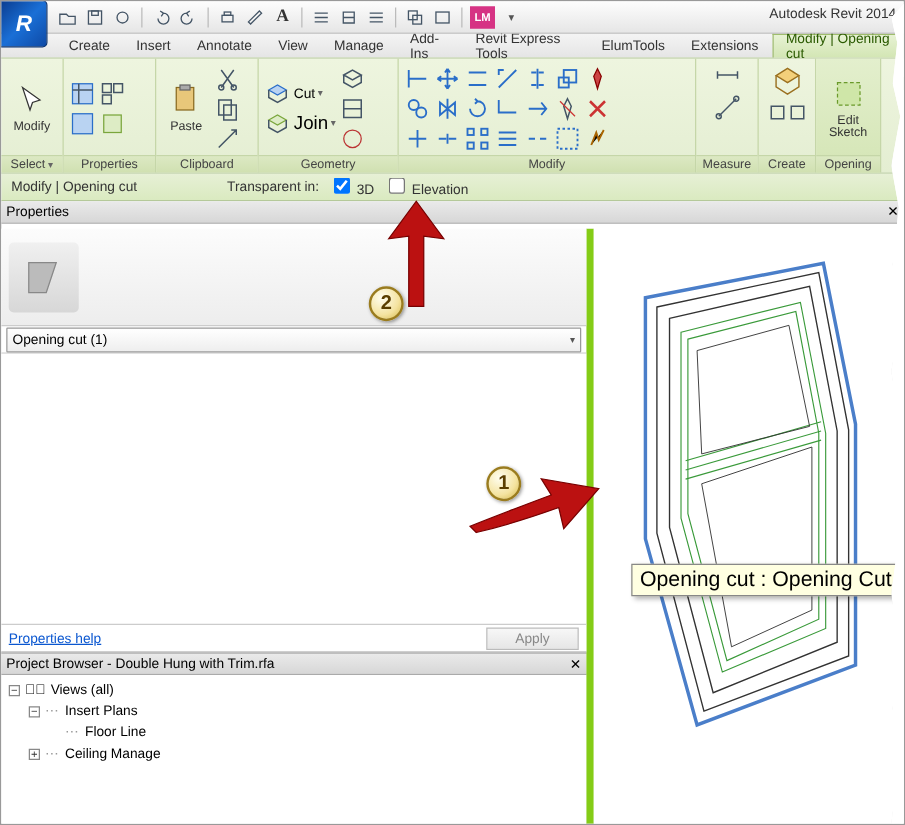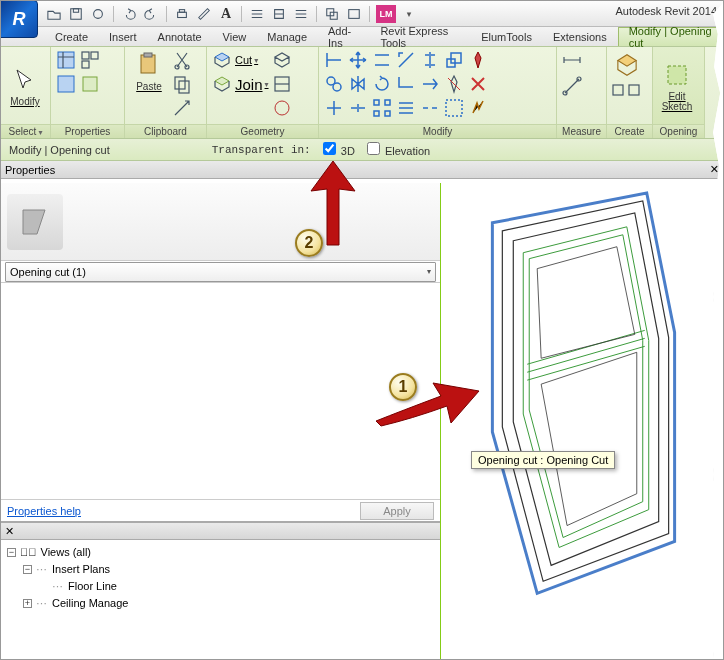--- a/index.html
+++ b/index.html
@@ -80,21 +80,21 @@
     background: linear-gradient(#eef5df,#e4eed2);
     border-bottom:1px solid #b5c99a;
     display:flex;
     align-items:stretch;
   }
   .panel {
     border-right:1px solid #c5d6a8;
     display:flex; flex-direction:column;
     padding:2px 4px 0 4px;
   }
-  .panel-body { flex:1; display:flex; gap:2px;text-decoration:underline; }
+  .panel-body { flex:1; display:flex; align-items:center; gap:2px; }
   .panel-label {
     font-size:10px; text-align:center;
     background: linear-gradient(#dce9c3,#d0e0b1);
     border-top:1px solid #c5d6a8;
     padding:1px 0;
     color:#444;
     margin:0 -4px;
   }
   .panel-label.dd::after { content:" ▾"; font-size:8px; color:#666; }
   .rbtn-big {
@@ -135,21 +135,21 @@
     display:flex; align-items:center; justify-content:space-between;
     padding:0 4px;
     font-size:11px;
   }
   .palette-hdr .close { font-family:Arial; cursor:pointer; }
   .workarea {
     position:absolute;
     top: 182px; left:0; right:0; bottom:0;
     display:flex;
   }
-  .left-col { width: 440px; display:flex; flex-direction:column; border-right:1px solid #84cc16;}
+  .left-col { width: 474px; display:flex; flex-direction:column; border-right:6px solid #84cc16;}
   .props-body {
     flex: 0 0 auto;
     background:#fff;
     border-bottom:1px solid #aaa;
   }
   .type-preview {
     height: 78px;
     background:linear-gradient(#fcfcfc,#ededed);
     display:flex; align-items:center;
     padding:6px;
@@ -218,21 +218,21 @@
     overflow:hidden;
   }
   .viewport svg { position:absolute; inset:0; width:100%; height:100%; }
 
   .tooltip {
     position:absolute;
     left: 30px; top: 268px;
     background:#ffffe1;
     border:1px solid #888;
     padding:2px 6px;
-    font-size:11px;
+    font-size:17px;
     box-shadow:2px 2px 4px rgba(0,0,0,0.3);
   }
 
   
   .callout {
     position:absolute;
     width:28px; height:28px;
     border-radius:50%;
     background:radial-gradient(circle at 35% 30%, #fffef0, #f4e3a0 60%, #d4b74a);
     border:2px solid #9a7c1f;
@@ -659,21 +659,21 @@
         <span>Edit</span>
         <span style="margin-top:-3px;">Sketch</span>
       </div>
     </div>
     <div class="panel-label">Opening</div>
   </div>
 </div>
 
 <div class="optionsbar">
   <span>Modify | Opening cut</span>
-  <span style="margin-left:94px;font-family:Liberation Mono, monospace;">Transparent in:</span>
+  <span style="margin-left:64px;">Transparent in:</span>
   <label><input type="checkbox" checked="" style=""> <span>3D</span></label>
   <label><input type="checkbox" style=""> <span>Elevation</span></label>
 </div>
 
 <div class="palette-hdr">
   <span>Properties</span>
   <span class="close">✕</span>
 </div>
 
 <div class="workarea">
@@ -692,20 +692,21 @@
           </div>
       </div>
       <div class="props-grid"></div>
       <div class="props-footer">
         <a href="#">Properties help</a>
         <button>Apply</button>
       </div>
     </div>
 
     <div class="browser-hdr">
+      <span>Project Browser - Double Hung with Trim.rfa</span>
       <span class="close">✕</span>
     </div>
     <div class="tree">
       <div class="node">
           <span class="exp">−</span>
           <span>�⃝</span>
           <span>Views (all)</span>
         </div>
       <div class="node in1">
           <span class="exp">−</span>

